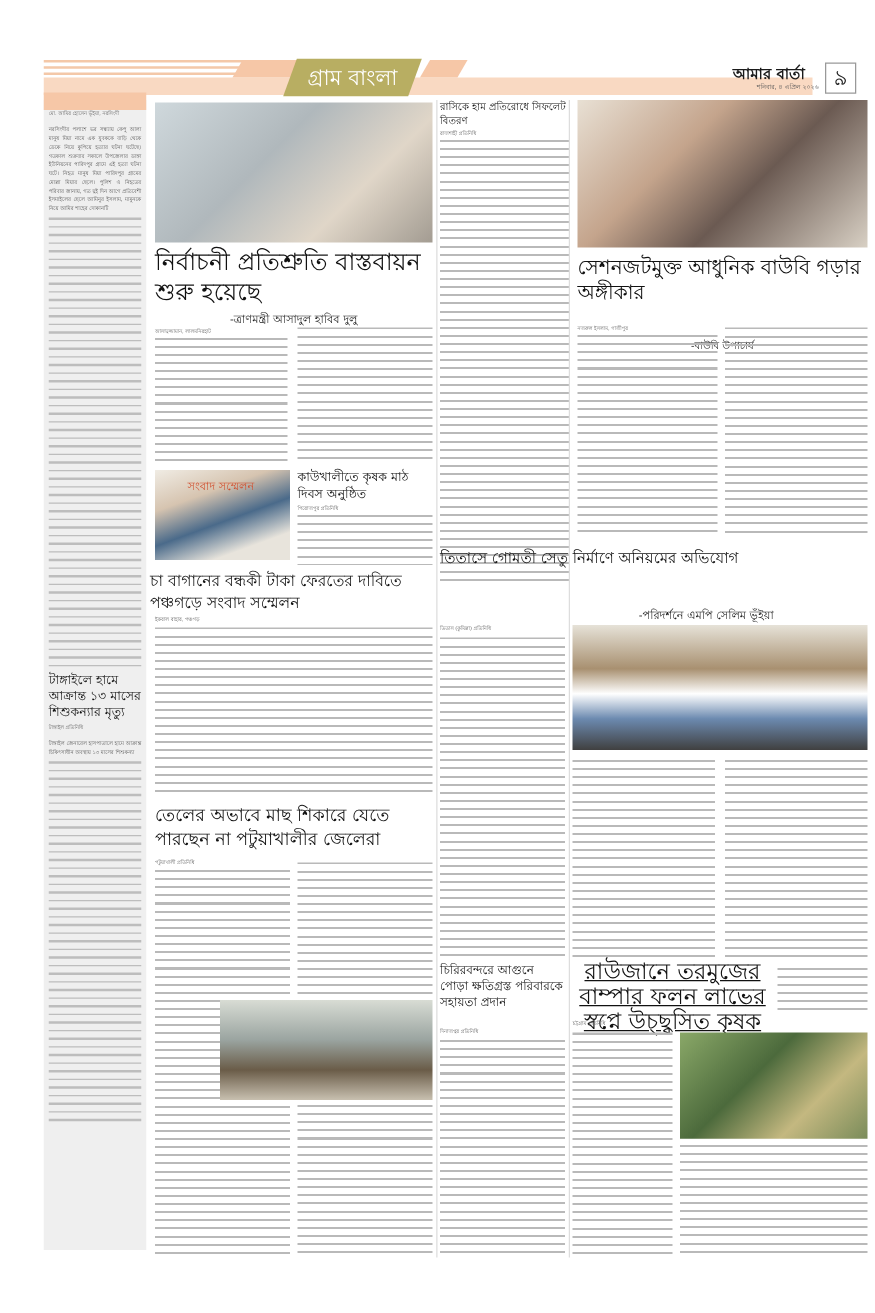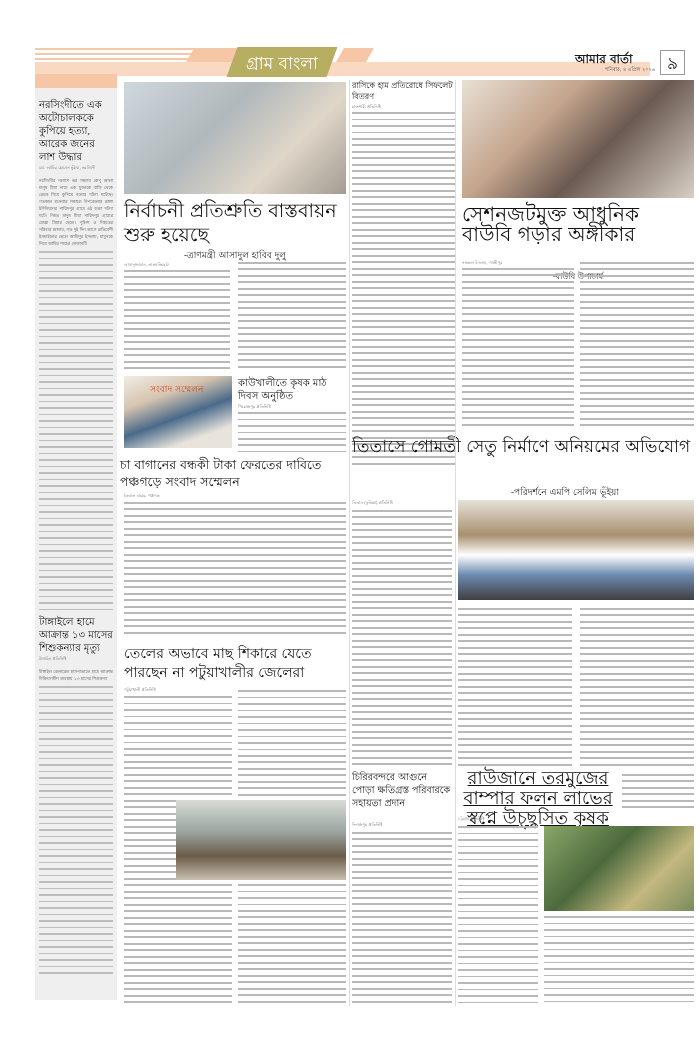--- a/index.html
+++ b/index.html
@@ -8,21 +8,21 @@
 
   
   .hdr { position: absolute; left: 0; top: 0; width: 700px; height: 78px; }
   .hdr-lines { position: absolute; left: 35px; top: 48px; width: 200px; height: 16px; }
   .hdr-lines div { height: 2px; background: #f4c8a8; margin-bottom: 3px; }
   .hdr-band { position: absolute; left: 35px; top: 62px; width: 615px; height: 14px; background: #f9d9c2; }
   .hdr-stripe1 { position: absolute; left: 190px; top: 48px; width: 60px; height: 14px; background: #f6c7a7; transform: skewX(-30deg); }
   .hdr-stripe2 { position: absolute; left: 340px; top: 48px; width: 30px; height: 14px; background: #f6c7a7; transform: skewX(-30deg); }
   .hdr-tab { position: absolute; left: 232px; top: 47px; width: 100px; height: 30px; background: #b8ae62; transform: skewX(-20deg); }
   .hdr-tab-text { position: absolute; left: 232px; top: 48px; width: 100px; height: 30px; line-height: 30px; text-align: center; color: #fff; font-size: 17px; font-family: "DejaVu Serif", serif; }
-  .brand { position: absolute; left: 575px; top: 50px; width: 80px; text-align: left; font-weight: bold; font-size: 12px; color: #1a1a1a; }
+  .brand { position: absolute; left: 575px; top: 50px; width: 80px; text-align: center; font-weight: bold; font-size: 12px; color: #1a1a1a; }
   .date { position: absolute; left: 560px; top: 66px; width: 95px; text-align: right; font-size: 5px; color: #555; }
   .pgnum { position: absolute; left: 660px; top: 50px; width: 25px; height: 25px; border: 1px solid #999; background: #fff; font-size: 17px; text-align: center; line-height: 25px; }
 
   
   .lcol { position: absolute; left: 35px; top: 80px; width: 82px; height: 920px; background: #efefef; }
   .lcol .lcol-top { height: 14px; background: #f6c7a7; margin-top: -6px; }
   .lcol h3 { font-size: 10px; line-height: 13px; margin: 10px 4px 2px; font-family: "DejaVu Serif", serif; font-weight: normal; color: #111; }
   .byline { font-size: 4px; color: #666; margin: 0 4px 5px; }
   .body-text { font-size: 4.2px; line-height: 7px; color: #555; text-align: justify; }
   .lcol .body-text { margin: 0 4px; }
@@ -56,21 +56,20 @@
   <div class="hdr-stripe2"></div>
   <div class="hdr-tab"></div>
   <div class="hdr-tab-text">গ্রাম বাংলা</div>
   <div class="brand">আমার বার্তা</div>
   <div class="date">শনিবার, ৪ এপ্রিল ২০২৬</div>
   <div class="pgnum">৯</div>
 </div>
 
 <div class="lcol">
   <div class="lcol-top"></div>
-  <h3>নরসিংদীতে এক অটোচালককে কুপিয়ে হত্যা, আরেক জনের লাশ উদ্ধার</h3>
   <div class="byline">মো. আমির হোসেন ভূঁইয়া, নরসিংদী</div>
   <div class="body-text">নরসিংদীর পলাশে ভর সন্ধ্যায় কেপু আলা মানুষ মিয়া নামে এক যুবককে বাড়ি থেকে ডেকে নিয়ে কুপিয়ে হত্যার ঘটনা ঘটেছে। গতকাল শুক্রবার সকালে উপজেলার ডাঙ্গা ইউনিয়নের পারিদপুর গ্রামে এই হত্যা ঘটনা ঘটে। নিহত মানুষ মিয়া পারিদপুর গ্রামের মোল্লা মিয়ার ছেলে। পুলিশ ও নিহতের পরিবার জানায়, গত দুই দিন আগে প্রতিবেশী ইসমাইলের ছেলে আমিনুর ইসলাম, মামুনকে নিয়ে আমির শাহের দোকানটি</div>
   <div class="fill-lines" style="margin-top:4px;">
     <div></div>
       <div></div>
       <div></div>
       <div></div>
       <div></div>
       <div></div>
       <div></div>
@@ -181,36 +180,36 @@
 <div class="abs sub" style="left:124px; top:248px; width:222px; font-size:9px;">-ত্রাণমন্ত্রী আসাদুল হাবিব দুলু</div>
 <div class="abs byline" style="left:124px; top:262px; width:110px; margin:0;">আসাদুজ্জামান, লালমনিরহাট</div>
 <div class="abs textblock" style="left:124px; top:270px; width:106px; height:100px;"></div>
 <div class="abs textblock" style="left:238px; top:262px; width:108px; height:108px;"></div>
 
 <div class="abs headline" style="left:352px; top:80px; width:104px; font-size:8px; line-height:11px;">রাসিকে হাম প্রতিরোধে সিফলেট বিতরণ</div>
 <div class="abs byline" style="left:352px; top:104px; width:104px; margin:0;">রাজশাহী প্রতিনিধি</div>
 <div class="abs textblock" style="left:352px; top:112px; width:104px; height:355px;"></div>
 
 <div class="abs photo warm" style="left:462px; top:80px; width:232px; height:118px;"></div>
-<div class="abs headline" style="left:462px; top:204px; width:232px; font-size:20px; line-height:20px;">সেশনজটমুক্ত আধুনিক বাউবি গড়ার অঙ্গীকার</div>
+<div class="abs headline" style="left:462px; top:204px; width:232px; font-size:16px; line-height:20px;">সেশনজটমুক্ত আধুনিক বাউবি গড়ার অঙ্গীকার</div>
 <div class="abs sub" style="left:462px; top:246px; width:232px; font-size:8px;margin-top:24px;">-বাউবি উপাচার্য</div>
 <div class="abs byline" style="left:462px; top:260px; width:110px; margin:0;">নজরুল ইসলাম, গাজীপুর</div>
 <div class="abs textblock" style="left:462px; top:268px; width:112px; height:160px;"></div>
 <div class="abs textblock" style="left:580px; top:262px; width:114px; height:166px;"></div>
 
 <div class="abs photo blue" style="left:124px; top:376px; width:108px; height:72px;"></div>
 <div class="abs" style="left:150px; top:382px; width:80px; font-size:9px; color:#d05030; font-family:'DejaVu Serif',serif;">সংবাদ সম্মেলন</div>
 <div class="abs headline" style="left:238px; top:376px; width:108px; font-size:10px; line-height:13px; text-align:left;">কাউখালীতে কৃষক মাঠ দিবস অনুষ্ঠিত</div>
 <div class="abs byline" style="left:238px; top:404px; width:108px; margin:0;">পিরোজপুর প্রতিনিধি</div>
 <div class="abs textblock" style="left:238px; top:412px; width:108px; height:40px;"></div>
 <div class="abs headline" style="left:120px; top:456px; width:222px; font-size:12.5px; line-height:17px;">চা বাগানের বন্ধকী টাকা ফেরতের দাবিতে পঞ্চগড়ে সংবাদ সম্মেলন</div>
 <div class="abs byline" style="left:124px; top:493px; width:110px; margin:0;">ইকবাল বাহার, পঞ্চগড়</div>
 <div class="abs textblock" style="left:124px; top:502px; width:222px; height:135px;"></div>
 
-<div class="abs headline" style="left:352px; top:436px; width:342px; font-size:17px; line-height:20px;">তিতাসে গোমতী সেতু নির্মাণে অনিয়মের অভিযোগ</div>
+<div class="abs headline" style="left:352px; top:436px; width:342px; font-size:12px; line-height:20px;">তিতাসে গোমতী সেতু নির্মাণে অনিয়মের অভিযোগ</div>
 <div class="abs sub" style="left:440px; top:485px; width:250px; font-size:9px;">-পরিদর্শনে এমপি সেলিম ভূঁইয়া</div>
 <div class="abs byline" style="left:352px; top:500px; width:100px; margin:0;">তিতাস (কুমিল্লা) প্রতিনিধি</div>
 <div class="abs textblock" style="left:352px; top:510px; width:100px; height:258px;"></div>
 <div class="abs photo street" style="left:458px; top:500px; width:236px; height:100px;"></div>
 <div class="abs textblock" style="left:458px; top:608px; width:114px; height:160px;"></div>
 <div class="abs textblock" style="left:580px; top:608px; width:114px; height:160px;"></div>
 
 <div class="abs headline" style="left:124px; top:644px; width:222px; font-size:14px; line-height:19px;">তেলের অভাবে মাছ শিকারে যেতে পারছেন না পটুয়াখালীর জেলেরা</div>
 <div class="abs byline" style="left:124px; top:687px; width:100px; margin:0;">পটুয়াখালী প্রতিনিধি</div>
 <div class="abs textblock" style="left:124px; top:696px; width:108px; height:310px;"></div>

